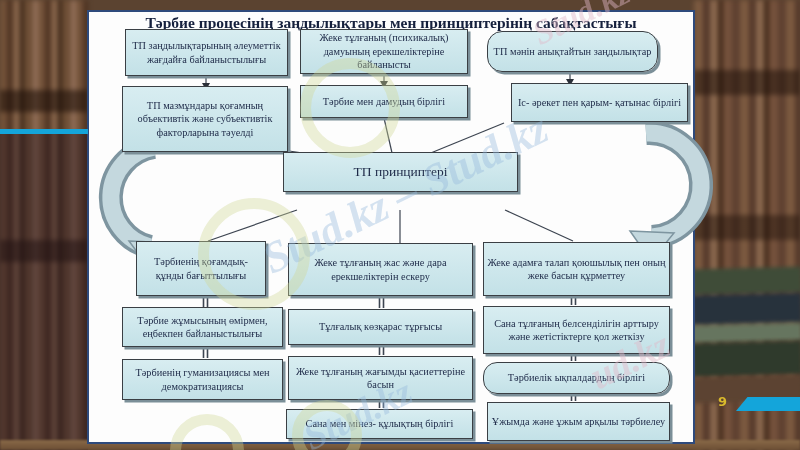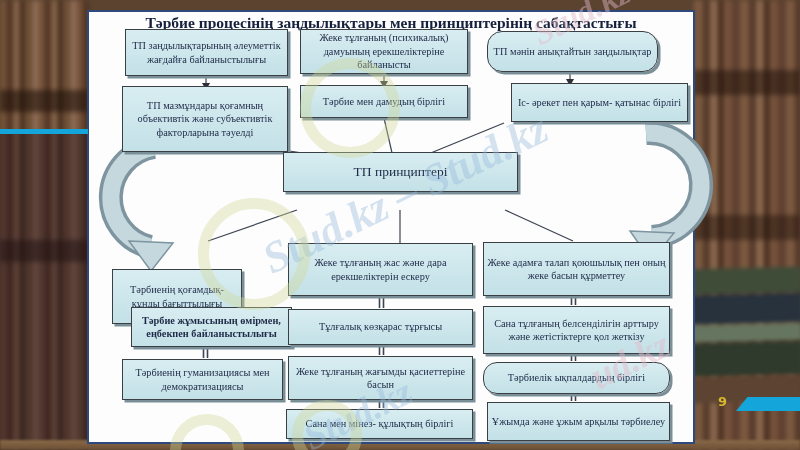--- a/index.html
+++ b/index.html
@@ -133,22 +133,22 @@
   <div class="box" style="left:125px;top:29px;width:163px;height:47px;">ТП заңдылықтарының әлеуметтік жағдайға байланыстылығы</div>
   <div class="box" style="left:300px;top:29px;width:168px;height:45px;">Жеке тұлғаның (психикалық) дамуының ерекшеліктеріне байланысты</div>
   <div class="box" style="left:487px;top:31px;width:171px;height:41px;border-radius:15px;">ТП мәнін анықтайтын заңдылықтар</div>
 
   <div class="box" style="left:122px;top:86px;width:166px;height:66px;">ТП мазмұндары қоғамның объективтік және субъективтік факторларына тәуелді</div>
   <div class="box" style="left:300px;top:85px;width:168px;height:33px;">Тәрбие мен дамудың бірлігі</div>
   <div class="box" style="left:483px;top:83px;width:177px;height:39px;margin-left:28px;">Іс- әрекет пен қарым- қатынас бірлігі</div>
 
   <div class="box center-box" style="left:283px;top:152px;width:235px;height:40px;">ТП принциптері</div>
 
-  <div class="box" style="left:112px;top:241px;width:130px;height:55px;margin-top:28px;">Тәрбиенің қоғамдық- құнды бағыттылығы</div>
-  <div class="box" style="left:131px;top:307px;width:161px;height:40px;font-weight:bold;">Тәрбие жұмысының өмірмен, еңбекпен байланыстылығы</div>
+  <div class="box" style="left:136px;top:241px;width:130px;height:55px;">Тәрбиенің қоғамдық- құнды бағыттылығы</div>
+  <div class="box" style="left:122px;top:307px;width:161px;height:40px;">Тәрбие жұмысының өмірмен, еңбекпен байланыстылығы</div>
   <div class="box" style="left:122px;top:359px;width:161px;height:41px;">Тәрбиенің гуманизациясы мен демократизациясы</div>
 
   <div class="box" style="left:288px;top:243px;width:185px;height:53px;">Жеке тұлғаның жас және дара ерекшеліктерін ескеру</div>
   <div class="box" style="left:288px;top:309px;width:185px;height:36px;">Тұлғалық көзқарас тұрғысы</div>
   <div class="box" style="left:288px;top:356px;width:185px;height:44px;">Жеке тұлғаның жағымды қасиеттеріне басын</div>
   <div class="box" style="left:286px;top:409px;width:187px;height:30px;">Сана мен мінез- құлықтың бірлігі</div>
 
   <div class="box" style="left:483px;top:242px;width:187px;height:54px;">Жеке адамға талап қоюшылық пен оның жеке басын құрметтеу</div>
   <div class="box" style="left:483px;top:306px;width:187px;height:48px;">Сана тұлғаның белсенділігін арттыру және жетістіктерге қол жеткізу</div>
   <div class="box" style="left:483px;top:362px;width:187px;height:32px;border-radius:14px;">Тәрбиелік ықпалдардың бірлігі</div>

